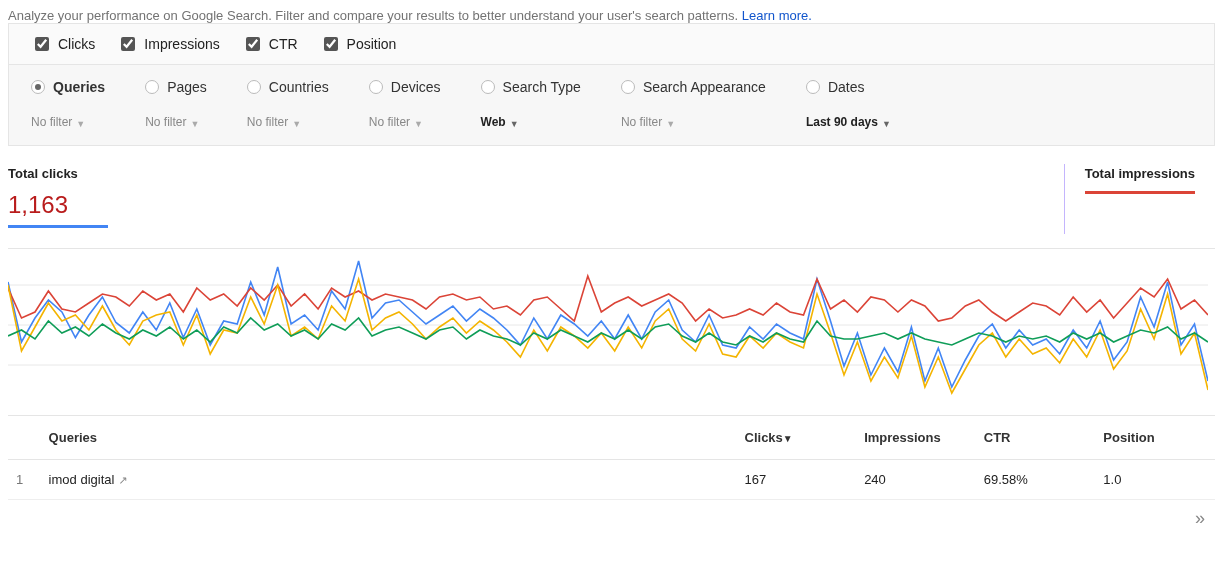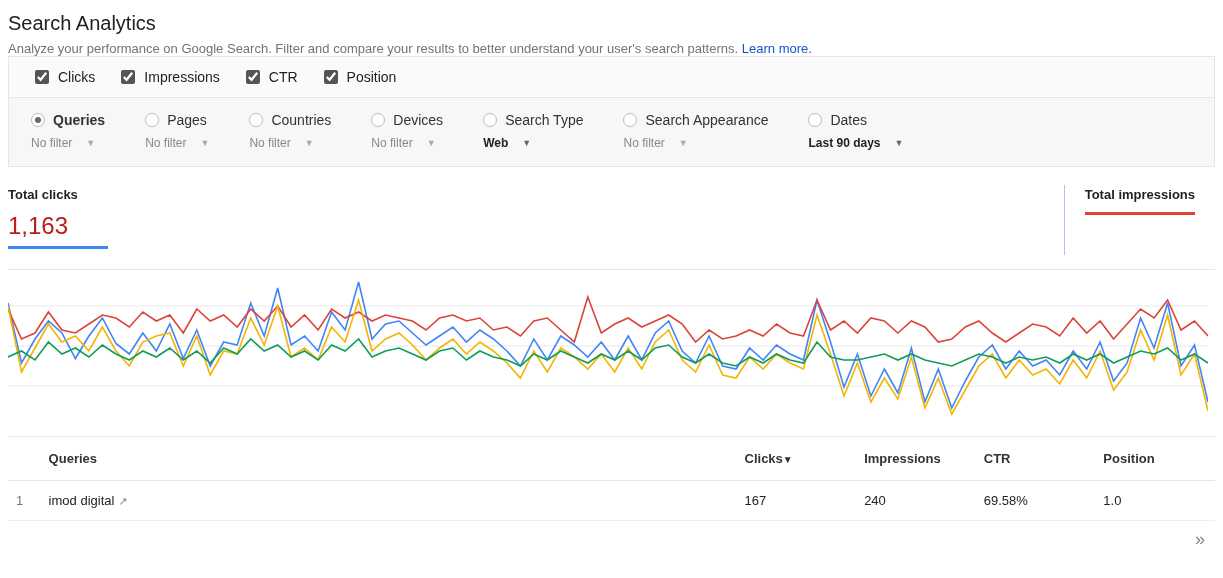--- a/index.html
+++ b/index.html
@@ -11,21 +11,21 @@
   .panel { border:1px solid #e5e5e5; background:#f7f7f7; }
   .metric-row { display:flex; align-items:center; gap:22px; padding:10px 22px; border-bottom:1px solid #e5e5e5; background:#fafafa; }
   .chk { display:flex; align-items:center; gap:6px; font-size:14px; color:#222; cursor:pointer; }
   .chk input { width:14px; height:14px; accent-color:#555; }
   .dim-row { display:flex; padding:14px 22px 16px; gap:40px; }
   .dim { display:flex; flex-direction:column; }
   .dim-head { display:flex; align-items:center; gap:8px; font-size:14px; color:#333; }
   .dim-head.sel { font-weight:bold; }
   .radio { width:14px; height:14px; border:1px solid #bbb; border-radius:50%; display:inline-flex; align-items:center; justify-content:center; background:#fff; }
   .radio.on::after { content:""; width:6px; height:6px; background:#666; border-radius:50%; }
-  .dim-sub { font-size:12px; color:#888; margin-top:8px; display:flex; align-items:center; gap:14px; cursor:pointer; }
+  .dim-sub { font-size:12px; color:#888; margin-top:20px; display:flex; align-items:flex-end; gap:4px; cursor:pointer; }
   .dim-sub.bold { color:#222; font-weight:bold; }
   .caret { font-size:9px; color:#aaa; }
   .caret.bold { color:#666; }
 
   .kpis { display:flex; margin:18px 0 8px 0;justify-content:space-between; }
   .kpi { padding:2px 20px 6px 20px; border-left:1px solid #c4b5fd; min-width:120px; }
   .kpi:first-child { border-left:none; padding-left:0; }
   .kpi-label { font-size:13px; font-weight:bold; color:#222; margin-bottom:10px; }
   .kpi-value { font-size:24px; color:#b91c1c; margin-bottom:6px; }
   .kpi-bar { height:3px; width:100%; }
@@ -43,21 +43,20 @@
   .q-col { width:640px; }
   .num-col { width:110px; }
   .sort-ind { font-size:10px; }
   .ext-icon { font-size:11px; color:#888; margin-left:4px; }
   .pager { float:right; font-size:18px; color:#888; padding:8px 10px; cursor:pointer; }
 </style>
 </head>
 <body>
 
 <div class="page">
-  <h1 class="page-title">Search Analytics</h1>
   <div class="subtitle">
     <span>Analyze your performance on Google Search. Filter and compare your results to better understand your user's search patterns.</span>
     <a href="#">Learn more.</a>
   </div>
 
   <div class="panel">
     <div class="metric-row" id="metric-row">
         <label class="chk">
           <input type="checkbox" checked="" style="">
           <span>Clicks</span>

